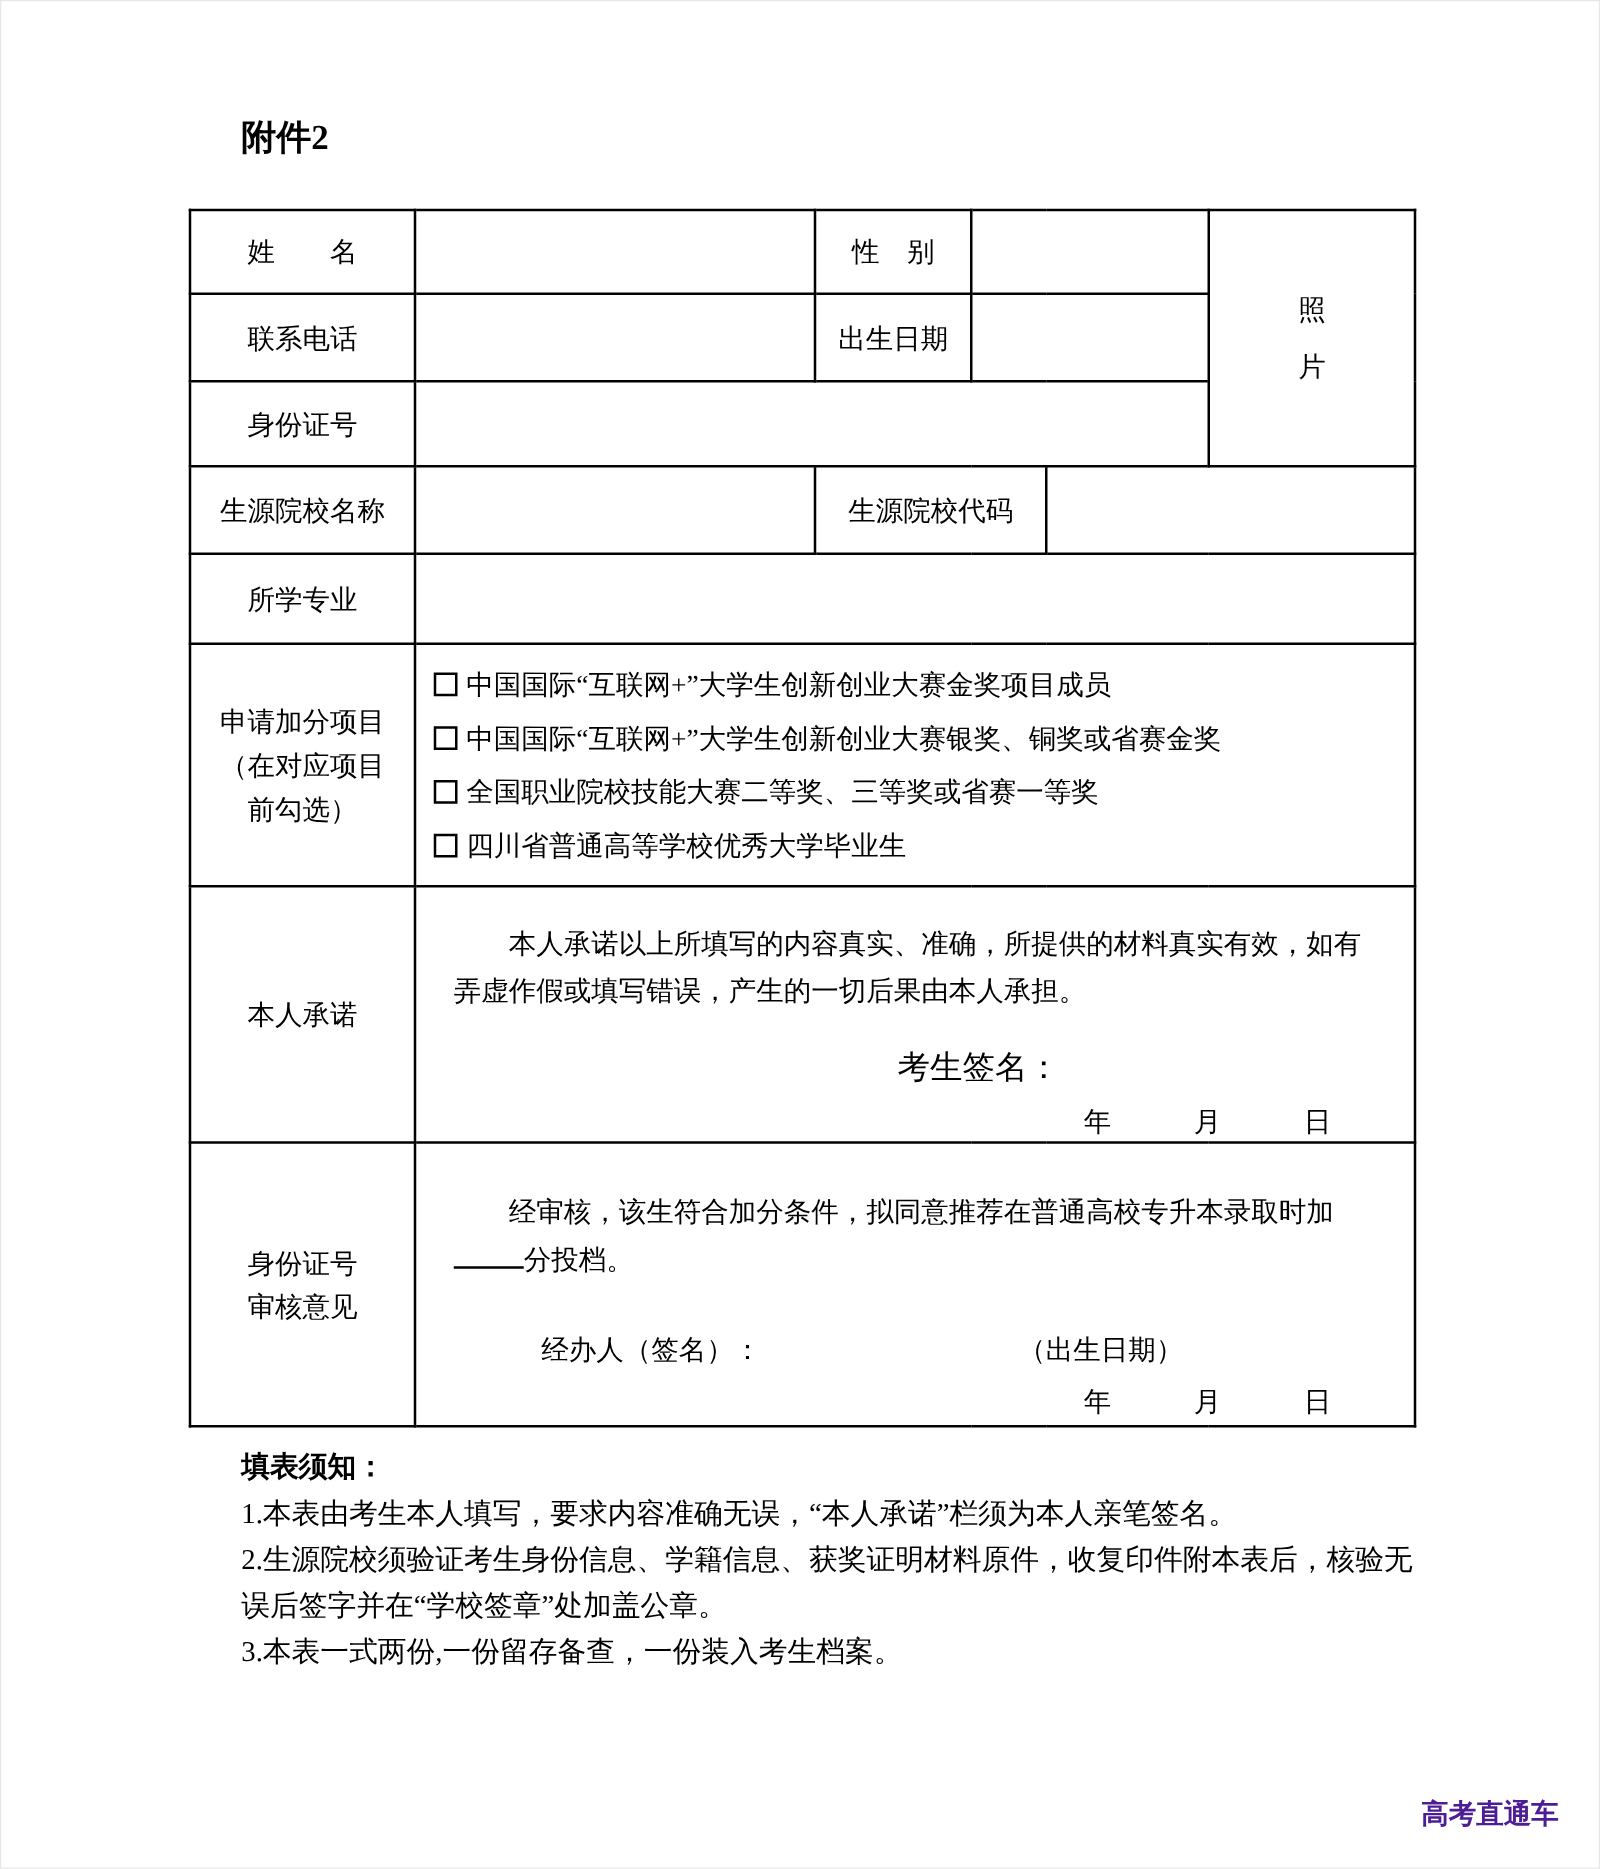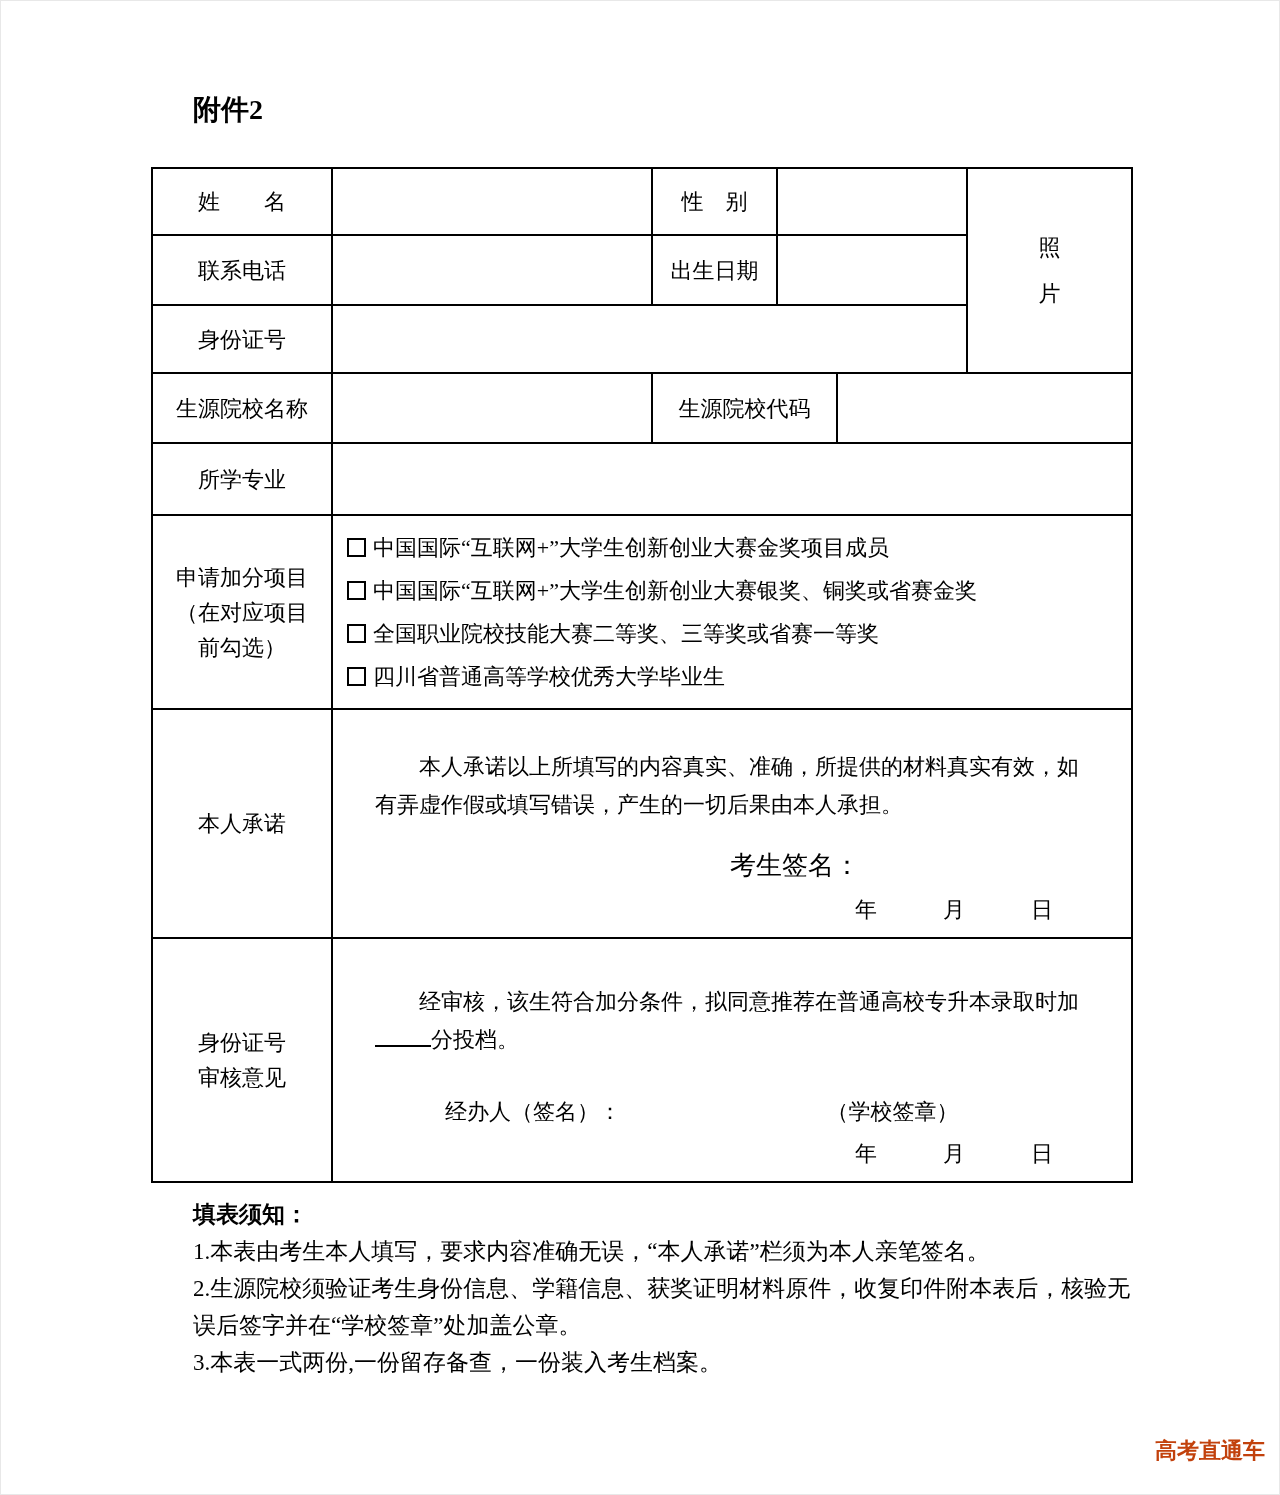--- a/index.html
+++ b/index.html
@@ -50,21 +50,21 @@
   .bonus-cell { padding:10px 4px 10px 14px; }
   .bonus-item { line-height:43px; white-space:nowrap; }
   .checkbox {
     display:inline-block;
     width:19px; height:19px;
     border:2px solid #000;
     margin-right:7px;
     vertical-align:-2px;
     background:#fff;
   }
-  .content-cell { vertical-align:top; padding:12px;border-radius:25px; }
+  .content-cell { vertical-align:top; padding:0;border-radius:25px; }
   .para {
     margin:26px 38px 0 30px;
     text-indent:2em;
     line-height:38px;
     font-size:22px;
   }
   .para-review { margin-top:32px; }
   .sign-line { margin-top:24px; padding-left:385px; font-size:26px; }
   .date-line { margin-top:12px; text-align:right; padding-right:66px; font-size:22px; }
   .handler-line { margin-top:38px; padding-left:100px; font-size:22px; }
@@ -76,23 +76,23 @@
   }
   .notes {
     margin:14px 0 0 192px;
     width:948px;
     font-size:23px;
   }
   .notes-title { font-weight:bold; line-height:36px; }
   .note-item { line-height:37px; }
   .watermark {
     position:absolute;
-    right:14px; bottom:28px;
+    right:32px; bottom:28px;
     font-size:22px;
-    color:#c2410c;
+    color:#4c1d95;
     font-weight:bold;
     font-family:"Liberation Sans","DejaVu Sans",sans-serif;
   }
 </style>
 </head>
 <body>
 
 <div class="page">
 
   <div class="attachment">附件2</div>
@@ -173,21 +173,21 @@
         <td class="label">
           <div>身份证号</div>
           <div>审核意见</div>
         </td>
         <td class="content-cell" colspan="5">
           <p class="para para-review">
             <span>经审核，该生符合加分条件，拟同意推荐在普通高校专升本录取时加</span><span class="blank-line"></span><span>分投档。</span>
           </p>
           <div class="handler-line">
             <span>经办人（签名）：</span>
-            <span class="seal">（学校签章）</span>
+            <span class="seal">（出生日期）</span>
           </div>
           <div class="date-line">年　　　月　　　日</div>
         </td>
       </tr>
     </tbody>
   </table>
 
   <div class="notes">
     <div class="notes-title">填表须知：</div>
     <div class="note-item">1.本表由考生本人填写，要求内容准确无误，“本人承诺”栏须为本人亲笔签名。</div>

